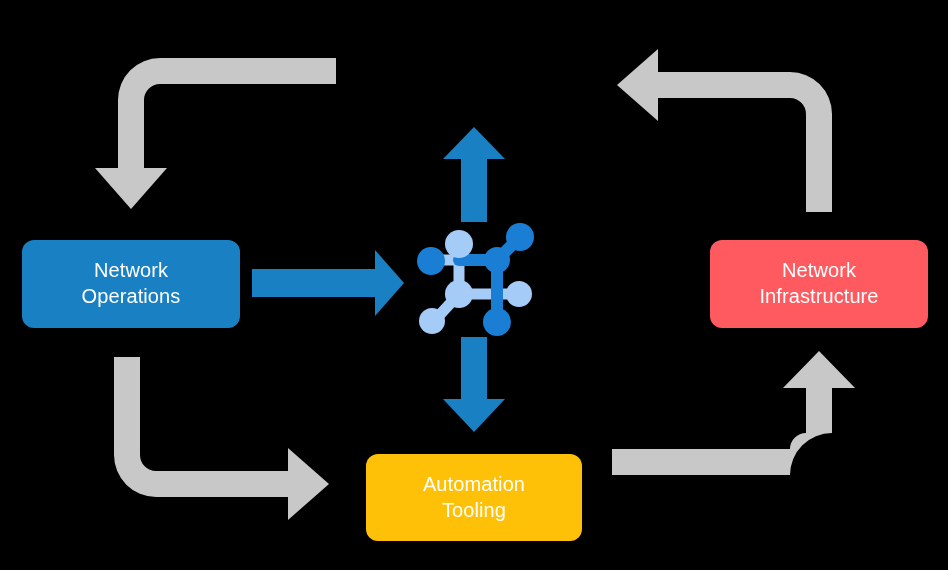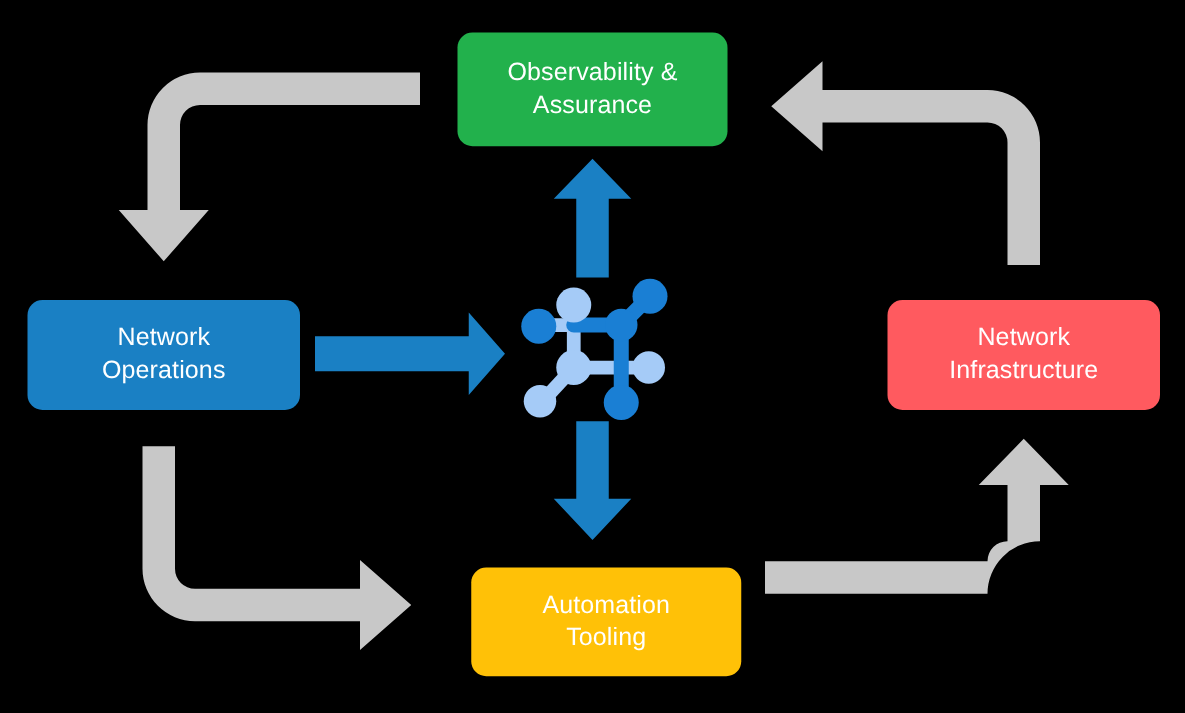--- a/index.html
+++ b/index.html
@@ -58,21 +58,20 @@
     left: 710px;
     top: 240px;
     width: 218px;
     height: 88px;
   }
   #box-automation-tooling {
     left: 366px;
     top: 454px;
     width: 216px;
     height: 87px;
-    margin-left: 11px;
   }
   .box-label {
     display: block;
   }
 </style>
 </head>
 <body>
 
 <div id="canvas">
 
@@ -166,24 +165,20 @@
       <circle cx="519" cy="294" r="13" fill="#A5CBF7"></circle>
       <circle cx="432" cy="321" r="13" fill="#A5CBF7"></circle>
 
       <circle cx="431" cy="261" r="14" fill="#1A7FD4"></circle>
       <circle cx="497" cy="260" r="13" fill="#1A7FD4"></circle>
       <circle cx="520" cy="237" r="14" fill="#1A7FD4"></circle>
       <circle cx="497" cy="322" r="14" fill="#1A7FD4"></circle>
     </g>
   </svg>
 
-  <div class="node-box" id="box-observability" style="background:#22B14C;">
-    <span class="box-label">Observability &amp;
-Assurance</span>
-  </div>
 
   <div class="node-box" id="box-network-operations" style="background:#1A80C4;">
     <span class="box-label">Network
 Operations</span>
   </div>
 
   <div class="node-box" id="box-network-infrastructure" style="background:#FF5A5F;">
     <span class="box-label">Network
 Infrastructure</span>
   </div>

